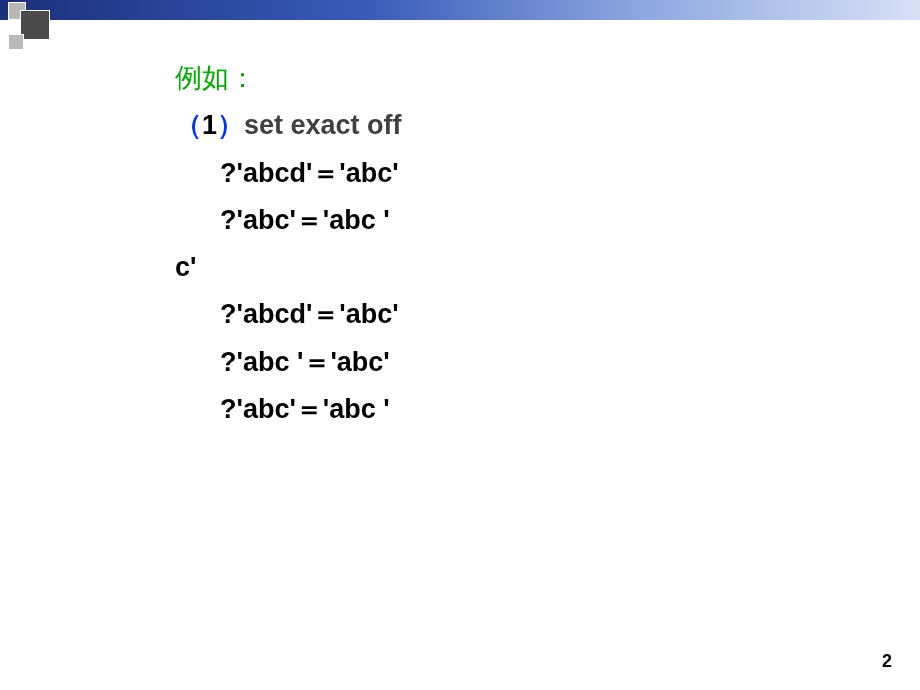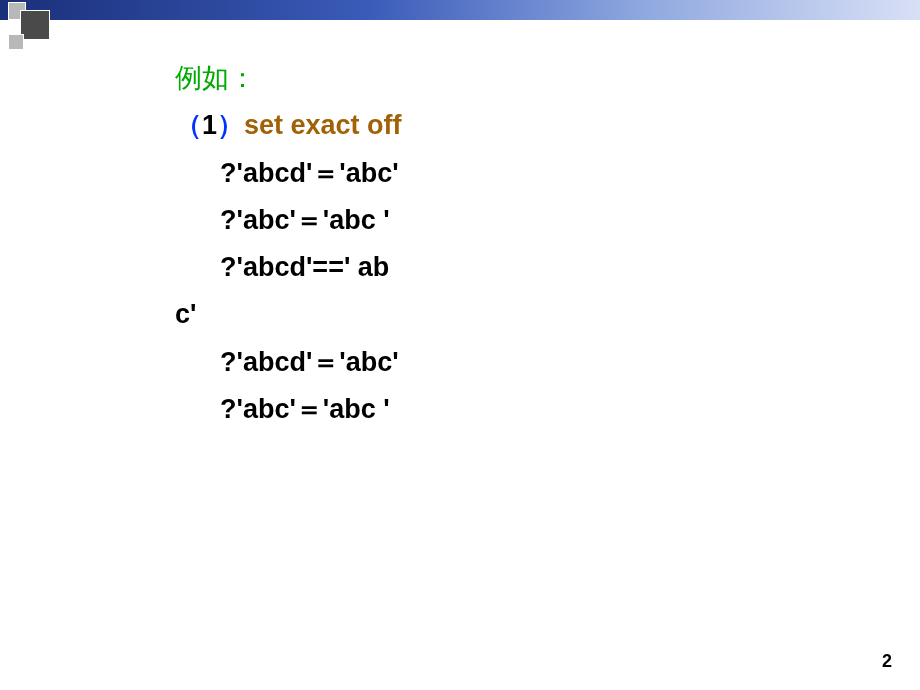--- a/index.html
+++ b/index.html
@@ -44,21 +44,21 @@
       font-size: 27px;
       font-weight: bold;
       line-height: 1.75;
       color: #000000;
     }
     .example-label {
       color: #00aa00;
       font-weight: normal;
     }
     .command-blue {
-      color: #a16207;
+      color: #404040;
     }
     .paren-num {
       color: #0033ff;
     }
     .paren-num .paren {
       color: #0033ff;
     }
     .paren-num .num {
       color: #000000;
     }
@@ -87,20 +87,20 @@
   <div class="block block-dark" style="width:30px;height:30px;position:absolute;top:10px;left:20px;"></div>
   <div class="block block-light" style="width:16px;height:16px;position:absolute;top:34px;left:8px;"></div>
 </div>
 
 <div class="content">
   <div class="line example-label">例如：</div>
 
   <div class="line"><span class="paren-num"><span class="paren">（</span><span class="num">1</span><span class="paren">）</span></span><span class="command-blue">set exact off</span></div>
   <div class="line">      <span>?'abcd'＝'abc'</span></div>
   <div class="line">      <span>?'abc'＝'abc '</span></div>
-  <div class="line">      <span>?'abcd'==' ab</span></div>
   <div class="line wrap-line"><span>c'</span></div>
 
   <div class="line">      <span>?'abcd'＝'abc'</span></div>
+  <div class="line">      <span>?'abc '＝'abc'</span></div>
   <div class="line">      <span>?'abc'＝'abc '</span></div>
 </div>
 
 <div class="page-num">2</div>
 
 </body></html>

